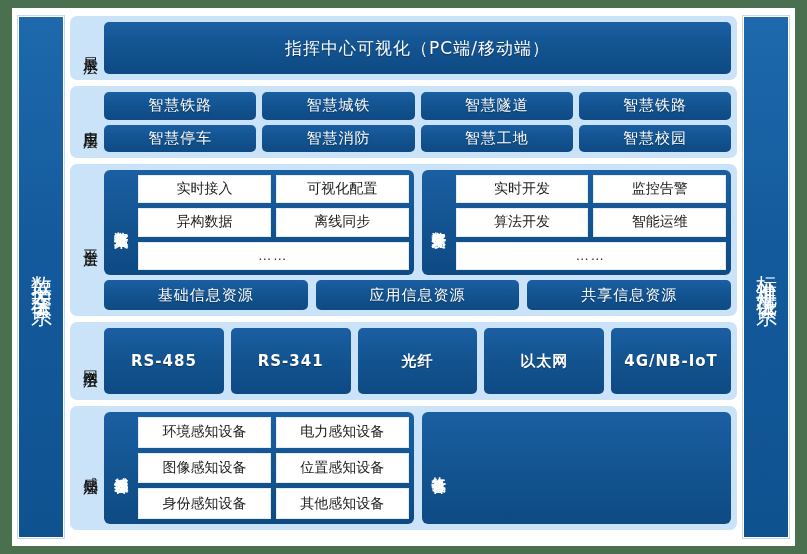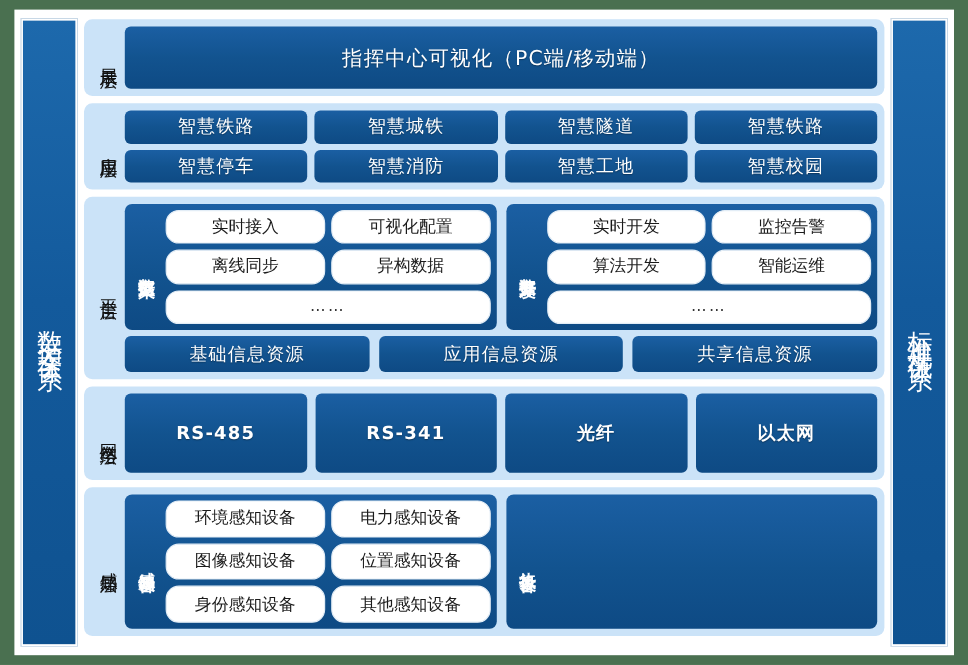--- a/index.html
+++ b/index.html
@@ -78,21 +78,21 @@
     font-size:15px;
     letter-spacing:1px;
     text-align:center;
     box-sizing:border-box;
     text-shadow:0 1px 1px rgba(0,0,0,.35);
   }
   
   .wt{
     background:#ffffff;
     color:#1b1b1b;
-    border-radius:11px;
+    border-radius:0;
     display:flex;align-items:center;justify-content:center;
     font-size:14px;
     text-align:center;
     box-sizing:border-box;
     border:1px solid #e3edf6;
   }
 
   
   .l-display{height:64px;}
   .display-bar{flex:1 1 auto;font-size:17px;letter-spacing:1px;}
@@ -189,22 +189,22 @@
             <div class="plat-group">
               <div class="group-label">
                 <span>数据汇聚</span>
               </div>
               <div class="group-grid">
                 <div class="grow">
                   <div class="wt">实时接入</div>
                   <div class="wt">可视化配置</div>
                 </div>
                 <div class="grow">
+                  <div class="wt">异构数据</div>
                   <div class="wt">离线同步</div>
-                  <div class="wt">异构数据</div>
                 </div>
                 <div class="grow">
                   <div class="wt wide dots">……</div>
                 </div>
               </div>
             </div>
 
             <div class="plat-group">
               <div class="group-label">
                 <span>数据开发</span>
@@ -238,20 +238,21 @@
       <div class="layer l-net">
         <div class="layer-label">
           <span>网络层</span>
         </div>
         <div class="layer-body">
           <div class="net-row">
             <div class="dk">RS-485</div>
             <div class="dk">RS-341</div>
             <div class="dk">光纤</div>
             <div class="dk">以太网</div>
+            <div class="dk">4G/NB-IoT</div>
           </div>
         </div>
       </div>
 
       <div class="layer l-sense">
         <div class="layer-label">
           <span>感知层</span>
         </div>
         <div class="layer-body">
           <div class="sense-top">

